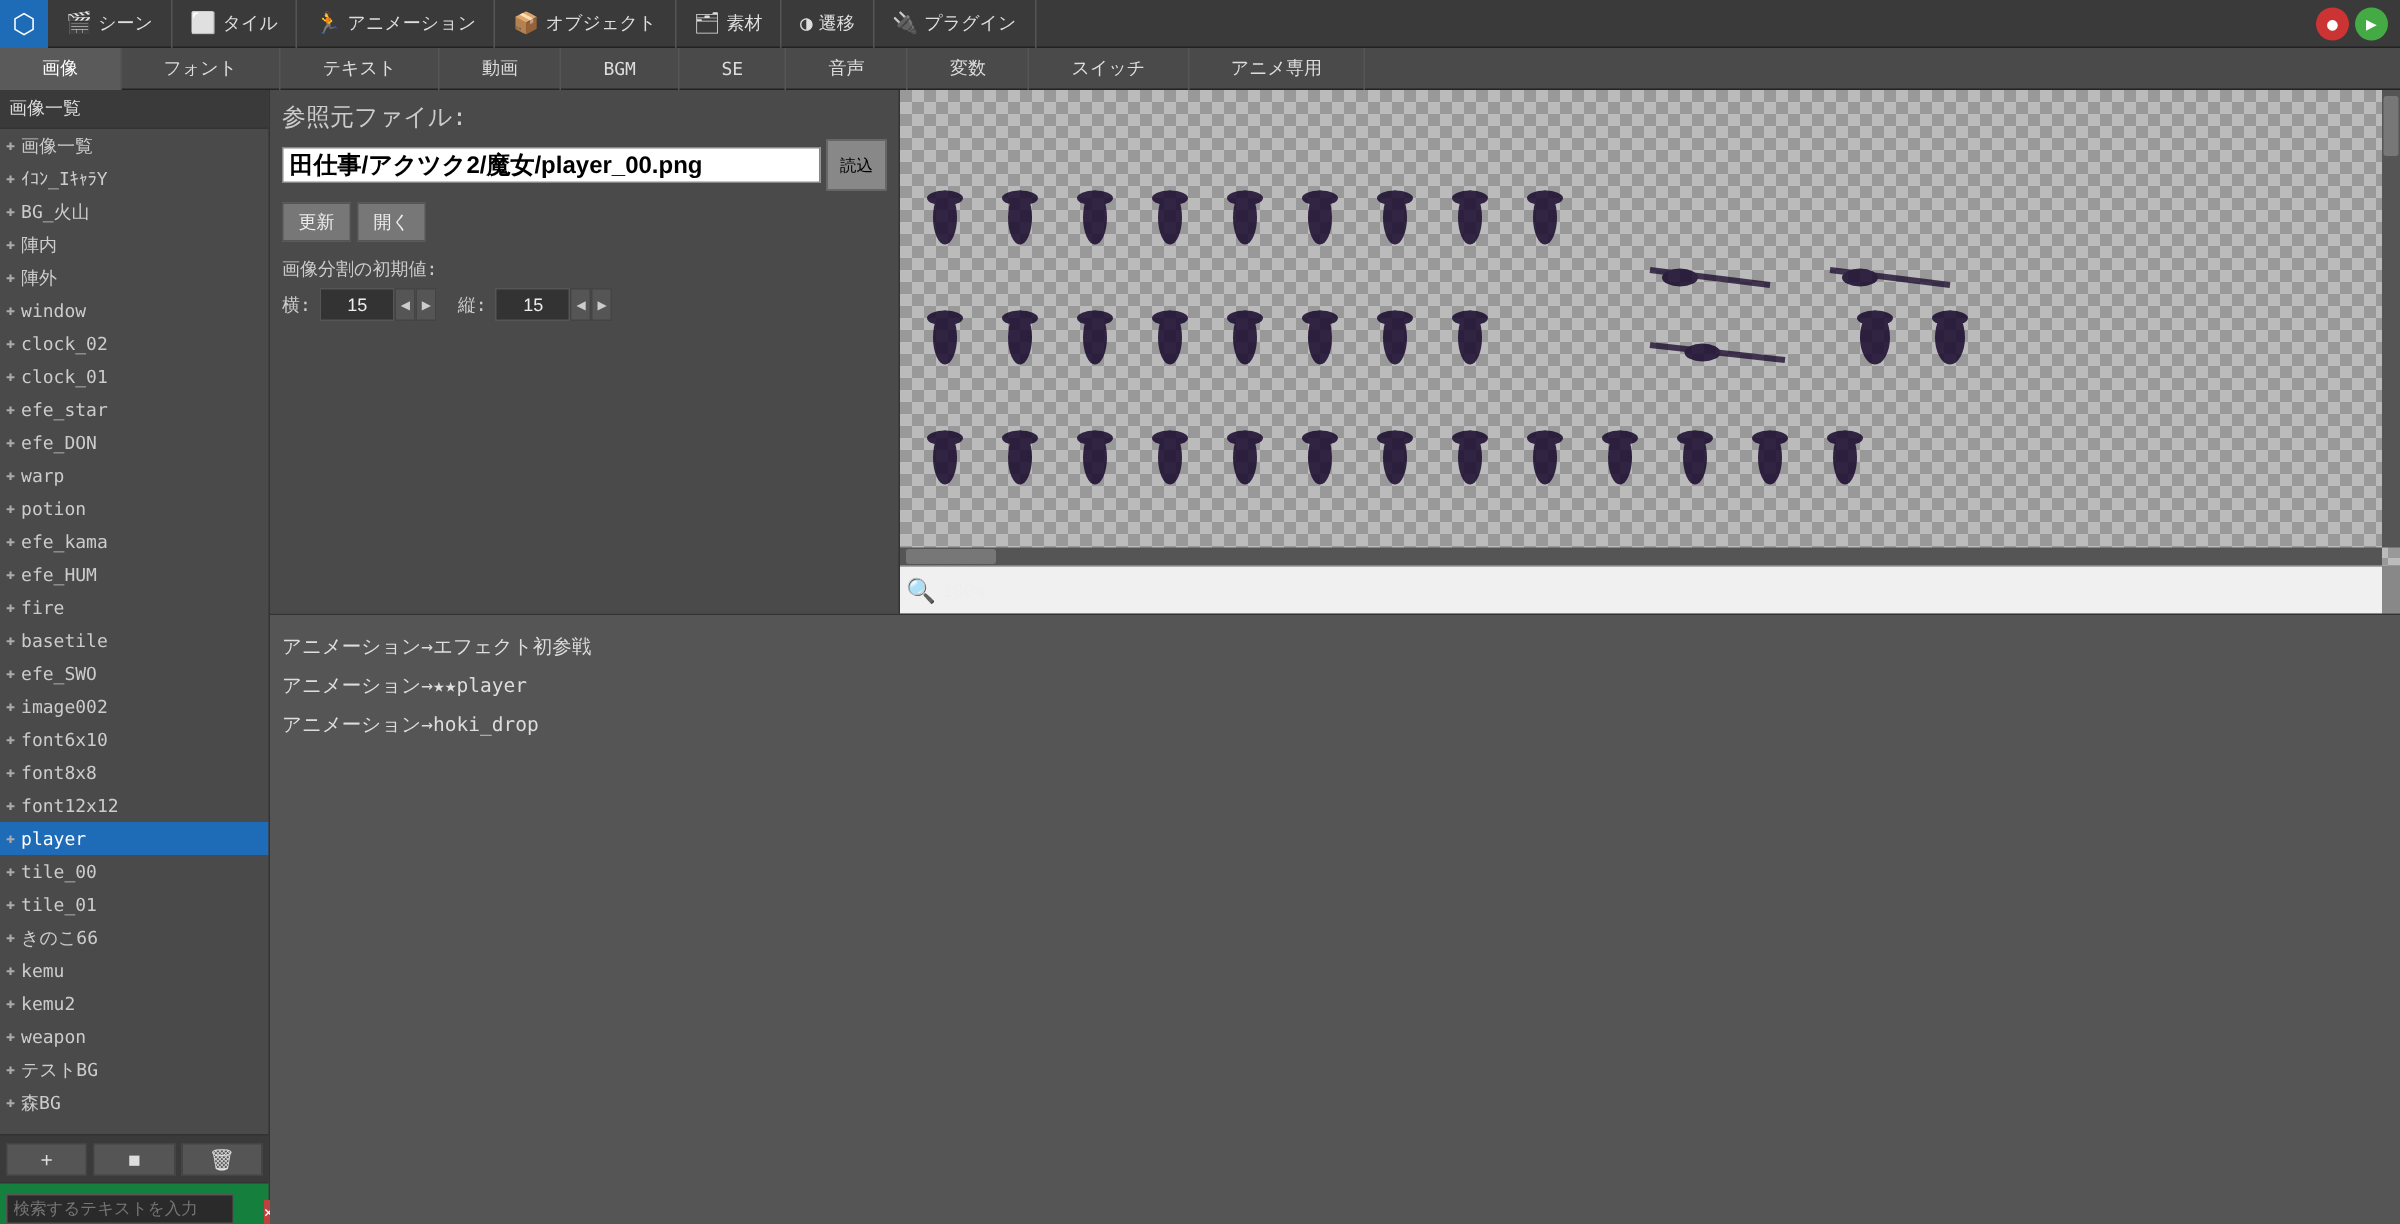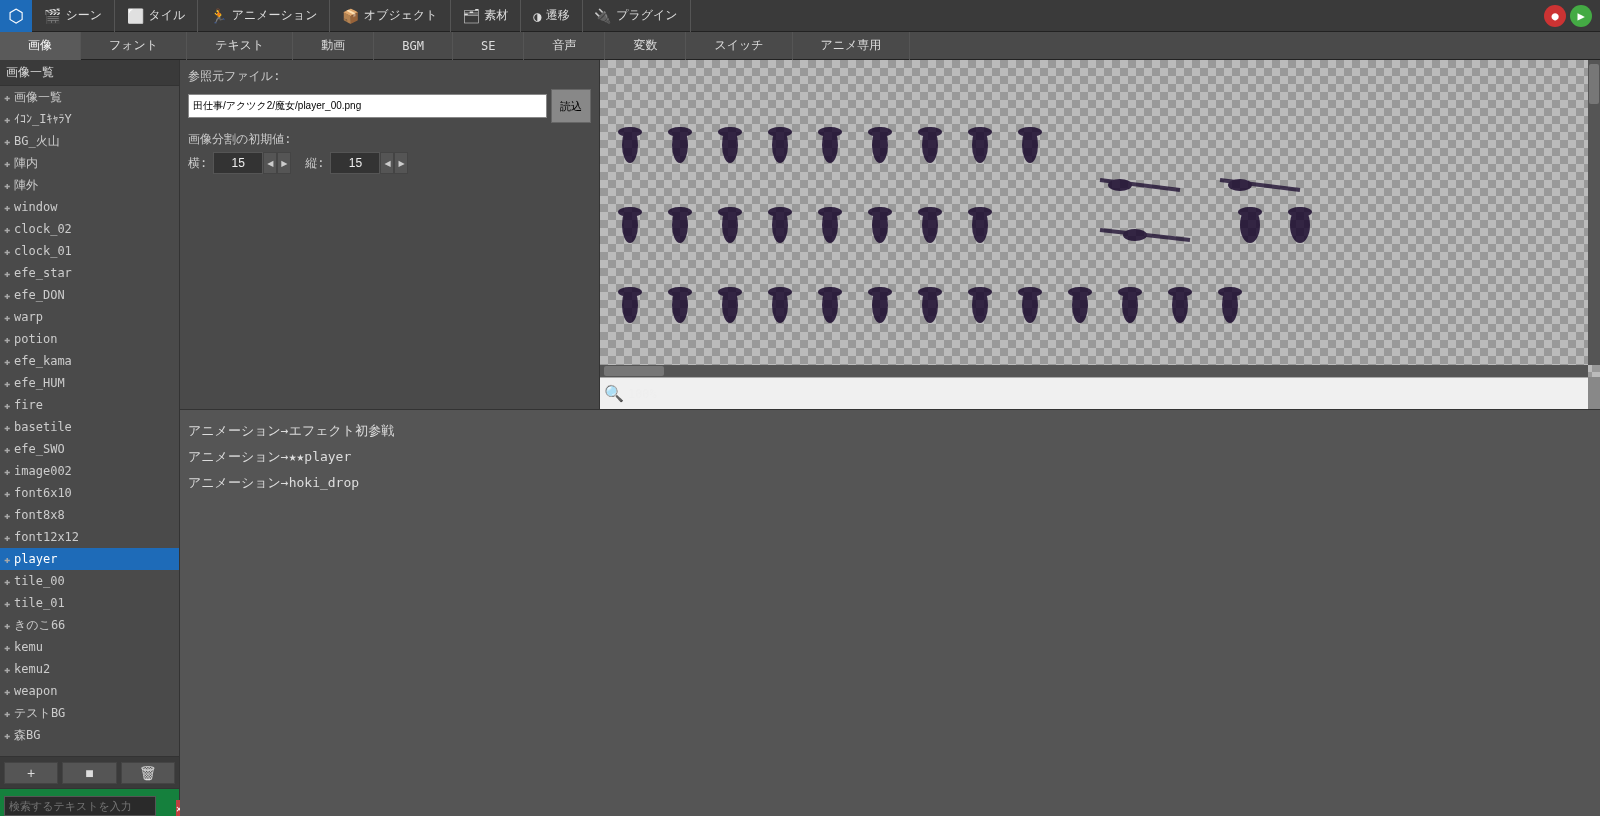--- a/index.html
+++ b/index.html
@@ -102,25 +102,25 @@
     
     #top-section {
       display: flex; height: 350px; border-bottom: 1px solid #333;
     }
 
     
     #file-panel {
       width: 420px; background: #4a4a4a; padding: 8px; flex-shrink: 0;
       border-right: 1px solid #333;
     }
-    .file-label { font-size: 12px; color: #ccc; margin-bottom: 4px; }
+    .file-label { font-size: 16px; color: #ccc; margin-bottom: 4px; }
     .file-input-row { display: flex; align-items: center; gap: 4px; margin-bottom: 8px; }
     .file-path-input {
       flex: 1; height: 24px; background: #fff; border: 1px solid #888;
-      color: #000; padding: 0 4px; font-size: 10px;
+      color: #000; padding: 0 4px; font-size: 16px; font-weight: bold;
     }
     .file-btn {
       height: 24px; padding: 16px 8px; background: #888; border: 1px solid #666;
       color: #000; cursor: pointer; font-size: 11px; display: flex; align-items: center;
     }
     .btn-row { display: flex; gap: 4px; margin-bottom: 10px; }
     .action-btn {
       height: 26px; padding: 0 10px; background: #777; border: 1px solid #555;
       color: #eee; cursor: pointer; font-size: 12px;
     }
@@ -377,20 +377,24 @@
 
   <div id="content">
 
     <div id="top-section">
 
       <div id="file-panel">
         <div class="file-label">参照元ファイル:</div>
         <div class="file-input-row">
           <input type="text" class="file-path-input" value="田仕事/アクツク2/魔女/player_00.png" style="">
           <button class="file-btn">読込</button>
+        </div>
+        <div class="btn-row">
+          <button class="action-btn">更新</button>
+          <button class="action-btn">開く</button>
         </div>
         <div class="division-label">画像分割の初期値:</div>
         <div class="division-row">
           <span class="division-text">横:</span>
           <div class="number-input-group">
             <input type="text" class="number-input" value="15" style="">
             <button class="arrow-btn">◀</button>
             <button class="arrow-btn">▶</button>
           </div>
           <span class="division-text" style="margin-left:8px">縦:</span>

